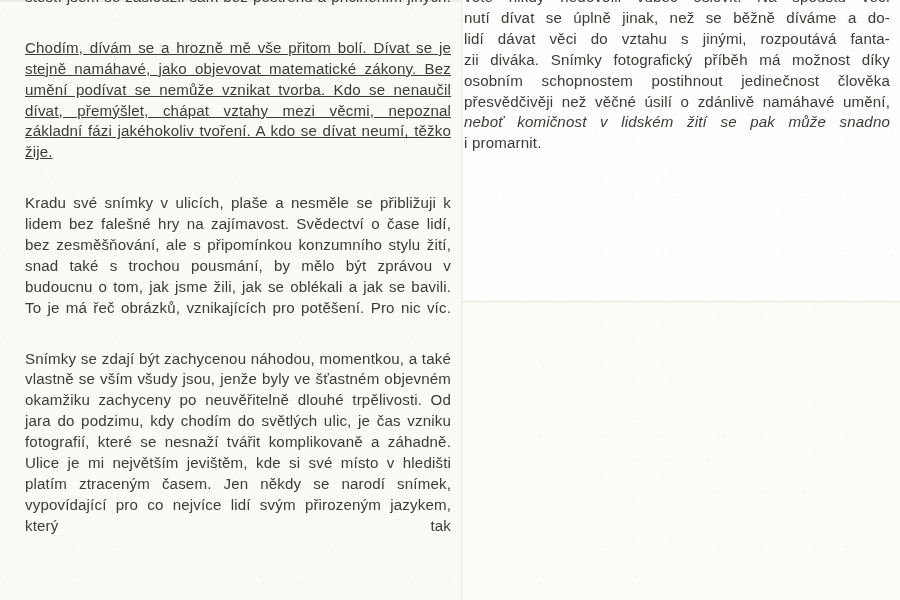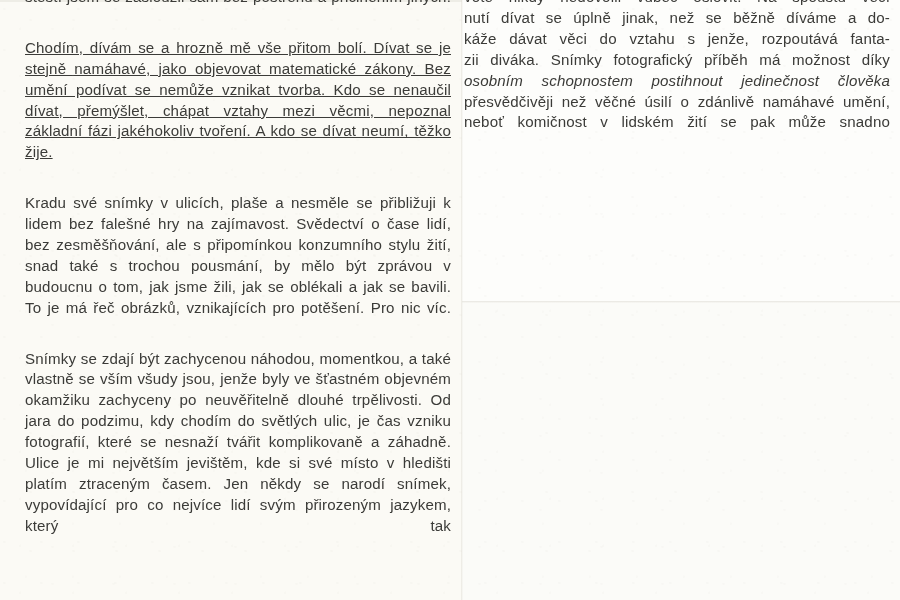--- a/index.html
+++ b/index.html
@@ -117,22 +117,23 @@
     <p class="paragraph para-open-continued" style="text-align-last: left;">štěstí jsem se zasloužil sám bez postřehů a přičiněním jiných.</p>
     <p class="paragraph" style="text-align-last: left; text-decoration: underline;">Chodím, dívám se a hrozně mě vše přitom bolí. Dívat se je stejně namáhavé, jako objevovat matematické zákony. Bez umění podívat se nemůže vznikat tvorba. Kdo se nenaučil dívat, přemýšlet, chápat vztahy mezi věcmi, nepoznal základní fázi jakéhokoliv tvoření. A kdo se dívat neumí, těžko žije.</p>
     <p class="paragraph" style="text-align-last: left;">Kradu své snímky v ulicích, plaše a nesměle se přibližuji k lidem bez falešné hry na zajímavost. Svědectví o čase lidí, bez zesměšňování, ale s připomínkou konzumního stylu žití, snad také s trochou pousmání, by mělo být zprávou v budoucnu o tom, jak jsme žili, jak se oblékali a jak se bavili. To je má řeč obrázků, vznikajících pro potěšení. Pro nic víc.</p>
     <p class="paragraph" style="text-align-last: left;">Snímky se zdají být zachycenou náhodou, momentkou, a také vlastně se vším všudy jsou, jenže byly ve šťastném objevném okamžiku zachyceny po neuvěřitelně dlouhé trpělivosti. Od jara do podzimu, kdy chodím do světlých ulic, je čas vzniku fotografií, které se nesnaží tvářit komplikovaně a záhadně. Ulice je mi největším jevištěm, kde si své místo v hledišti platím ztraceným časem. Jen někdy se narodí snímek, vypovídající pro co nejvíce lidí svým přirozeným jazykem, který tak</p>
   </div>
 
   <div class="column" id="column-right">
     <p class="paragraph">
       <span style="display: block; text-align: justify; text-align-last: justify;">votě nikdy nedovolil vůbec oslovit. Na spoustu věcí</span>
       <span style="display: block; text-align: justify; text-align-last: justify;">nutí dívat se úplně jinak, než se běžně díváme a do-</span>
-      <span style="display: block; text-align: justify; text-align-last: justify;">káže dávat věci do vztahu s jenže, rozpoutává fanta-</span>
+      <span style="display: block; text-align: justify; text-align-last: justify;">lidí dávat věci do vztahu s jinými, rozpoutává fanta-</span>
       <span style="display: block; text-align: justify; text-align-last: justify;">zii diváka. Snímky fotografický příběh má možnost díky</span>
-      <span style="display: block; text-align: justify; text-align-last: justify; font-style: italic;">osobním schopnostem postihnout jedinečnost člověka</span>
+      <span style="display: block; text-align: justify; text-align-last: justify;">osobním schopnostem postihnout jedinečnost člověka</span>
       <span style="display: block; text-align: justify; text-align-last: justify;">přesvědčivěji než věčné úsilí o zdánlivě namáhavé umění,</span>
-      <span style="display: block; text-align: justify; text-align-last: justify;">neboť komičnost v lidském žití se pak může snadno</span>
+      <span style="display: block; text-align: justify; text-align-last: justify; font-style: italic;">neboť komičnost v lidském žití se pak může snadno</span>
+      <span style="display: block; text-align: left;">i promarnit.</span>
     </p>
   </div>
 
   <div id="grain"></div>
 </div>
 
 </body></html>

